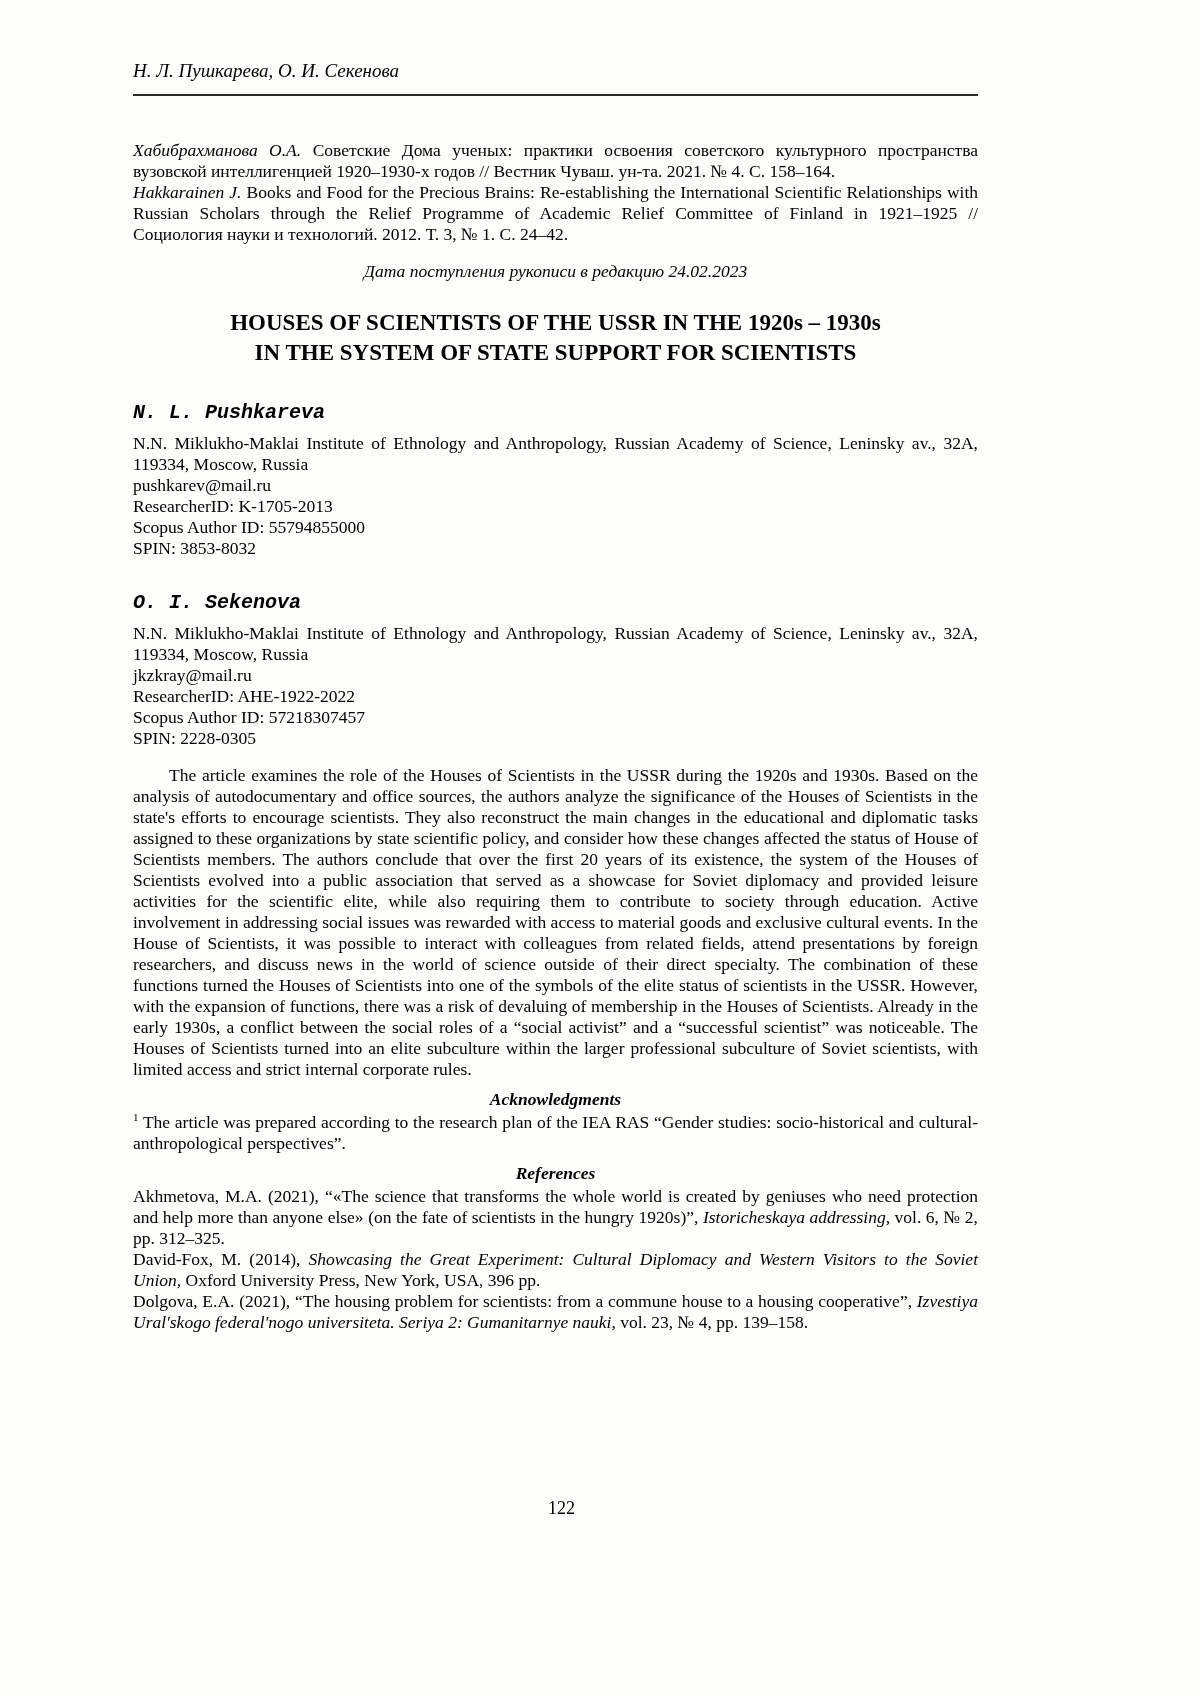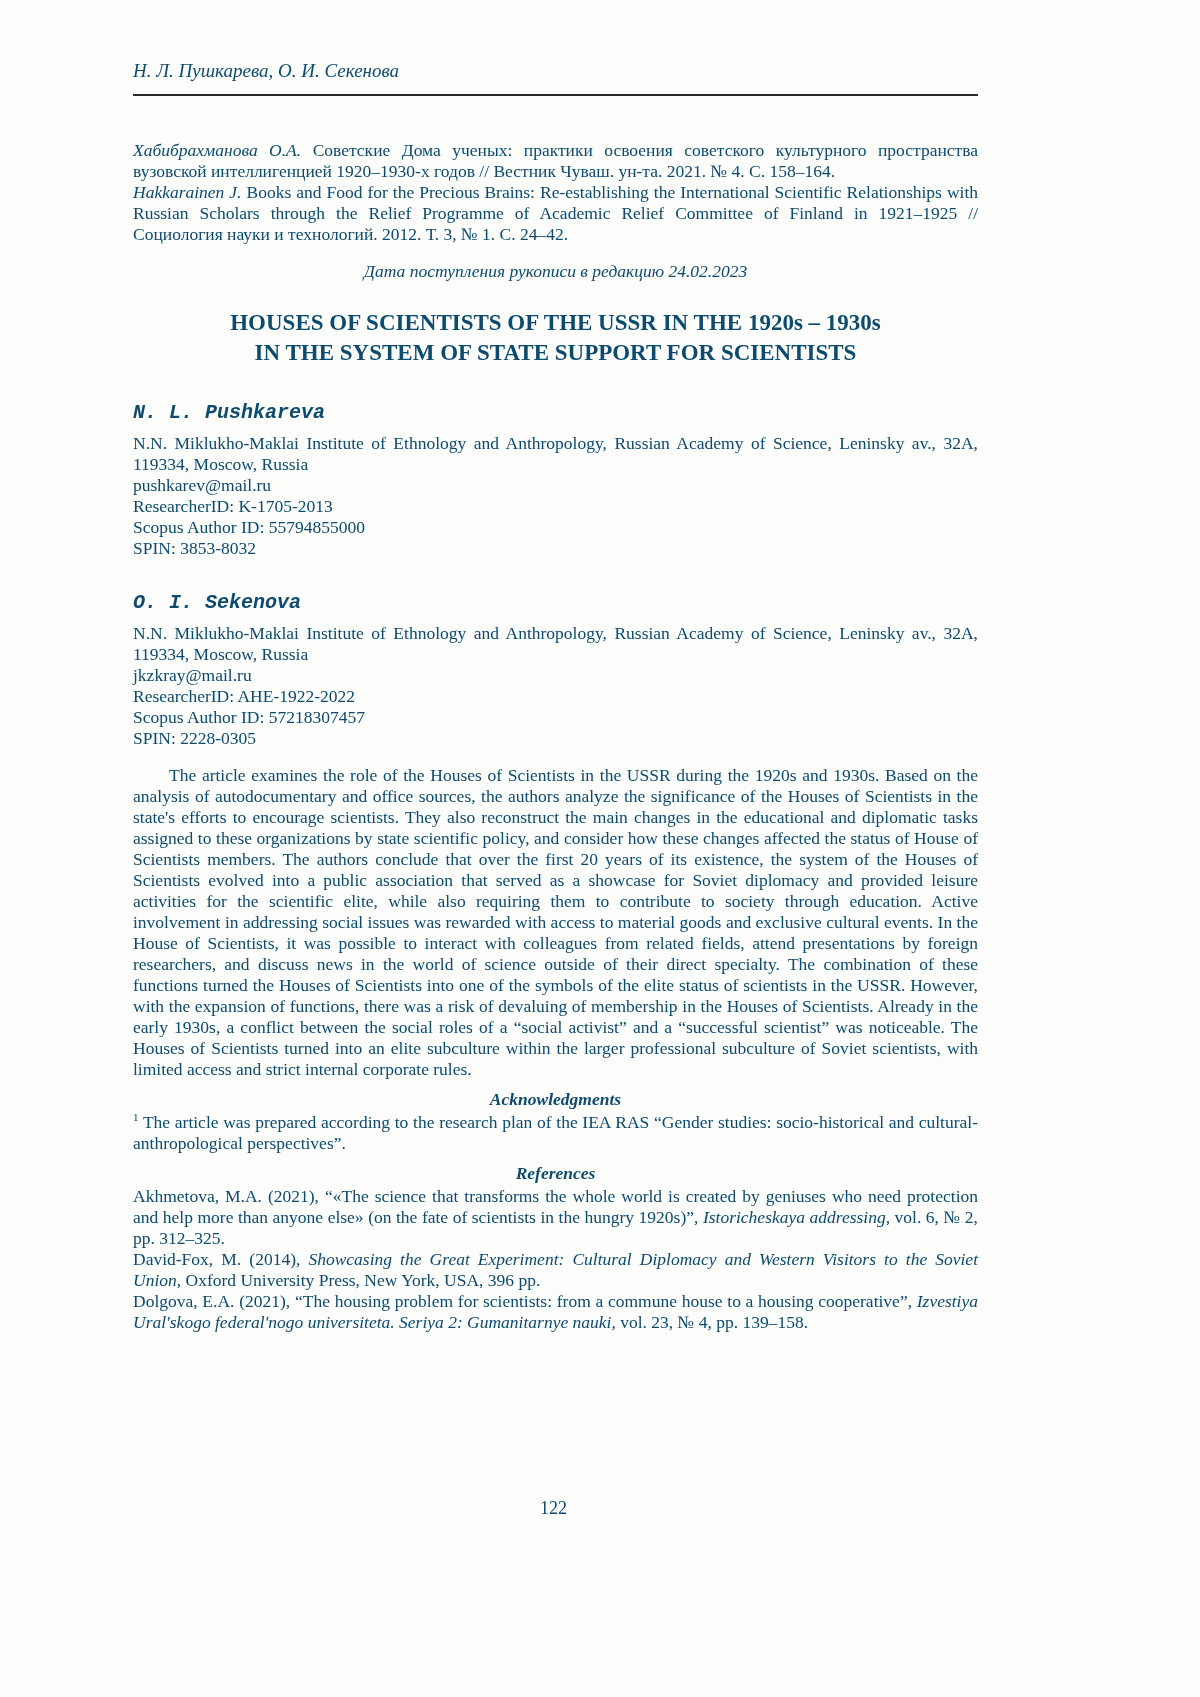--- a/index.html
+++ b/index.html
@@ -3,21 +3,21 @@
 <meta charset="utf-8">
 <style>
   * { box-sizing: border-box; }
   html, body { margin: 0; padding: 0; background: #ffffff; }
   .page {
     position: relative;
     width: 1200px;
     height: 1697px;
     background: #fdfdfc;
     font-family: "Liberation Serif", "DejaVu Serif", serif;
-    color: #0c4a6e;
+    color: #000000;
     overflow: hidden;
   }
   .content {
     position: absolute;
     left: 133px;
     top: 60px;
     width: 845px;
     font-size: 17.5px;
     line-height: 1.2;
   }
@@ -56,21 +56,21 @@
   .section-heading {
     text-align: center;
     font-weight: bold;
     font-style: italic;
     font-size: 17.5px;
     margin: 9px 0 2px 0;
   }
   sup.fn { font-size: 11px; vertical-align: super; line-height: 0; }
   .page-number {
     position: absolute;
-    left: 131px;
+    left: 139px;
     width: 845px;
     top: 1498px;
     text-align: center;
     font-size: 18px;
   }
 </style>
 </head>
 <body>
 
 <div class="page">

